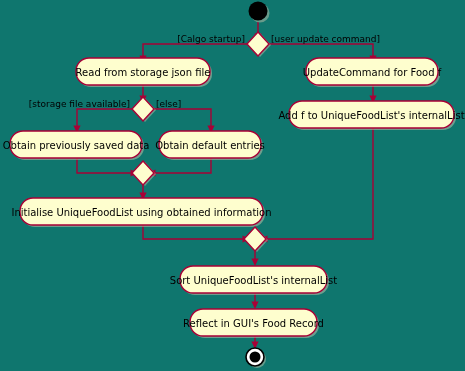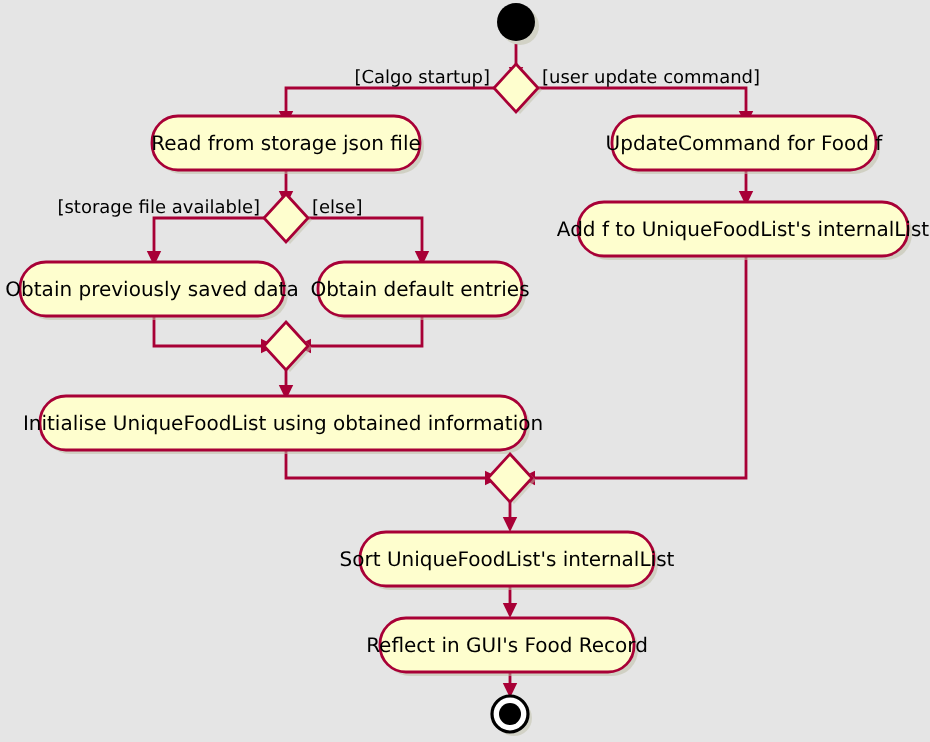--- a/index.html
+++ b/index.html
@@ -4,21 +4,21 @@
 <style>
   html, body {
     margin: 0;
     padding: 0;
     background: #ffffff;
   }
   #diagram-root {
     position: relative;
     width: 465px;
     height: 371px;
-    background: #e5e5e5;
+    background: #0f766e;
     font-family: "DejaVu Sans", sans-serif;
     overflow: hidden;
   }
   svg#uml-canvas {
     position: absolute;
     top: 0;
     left: 0;
     width: 465px;
     height: 371px;
   }

